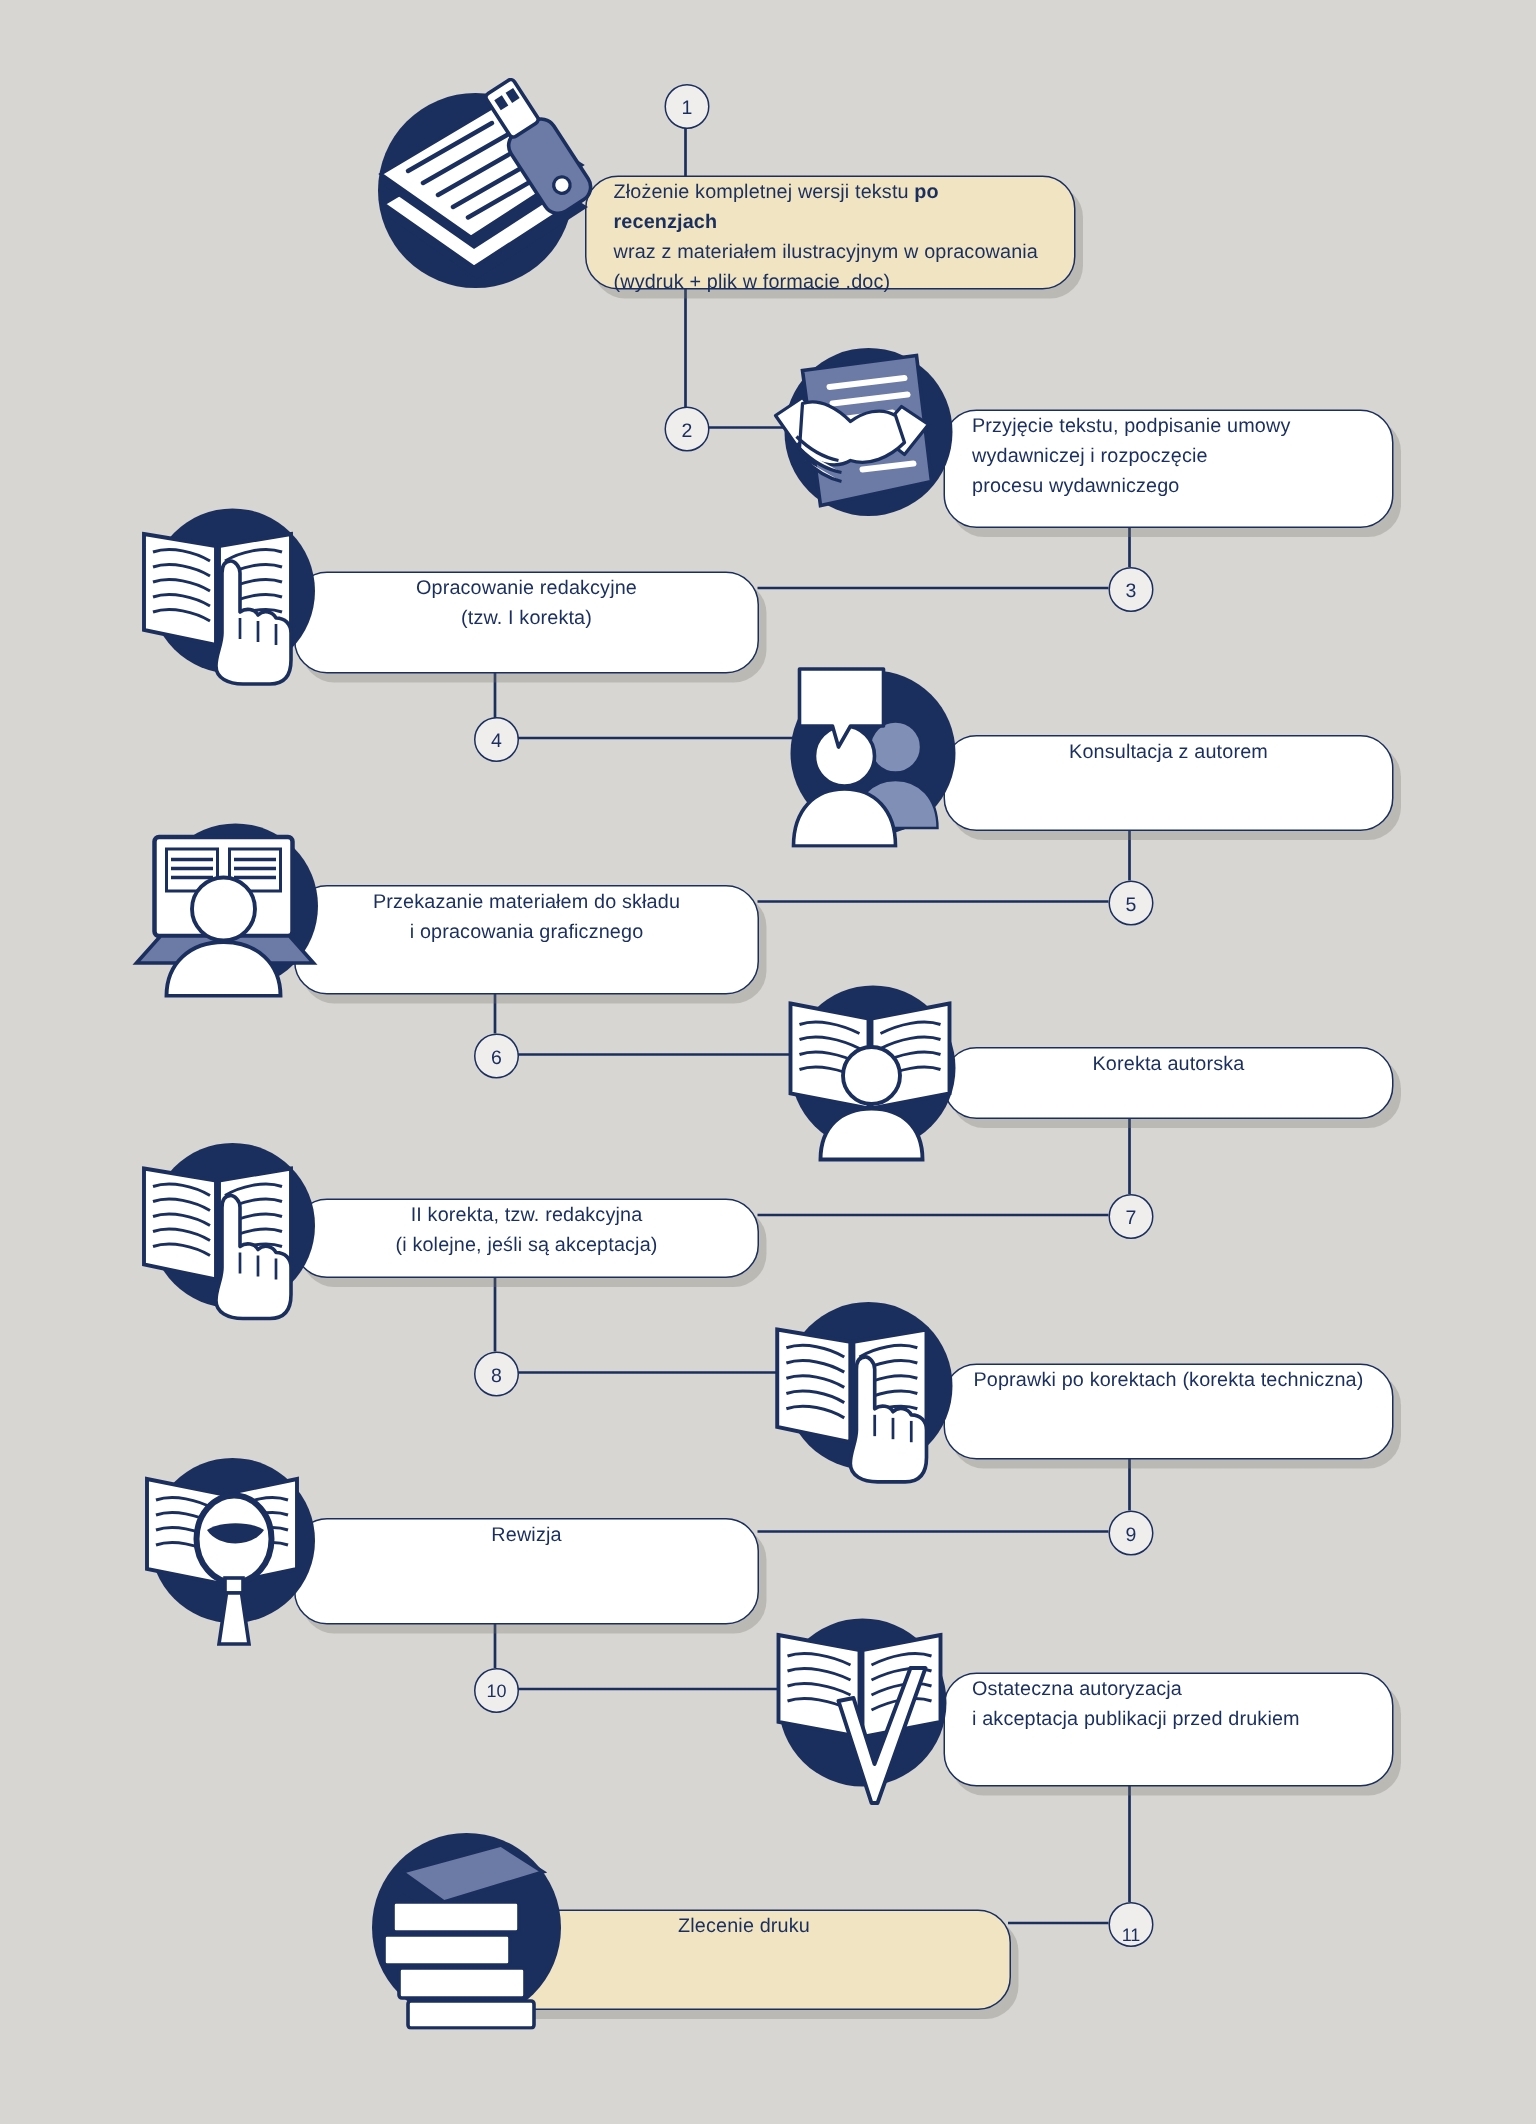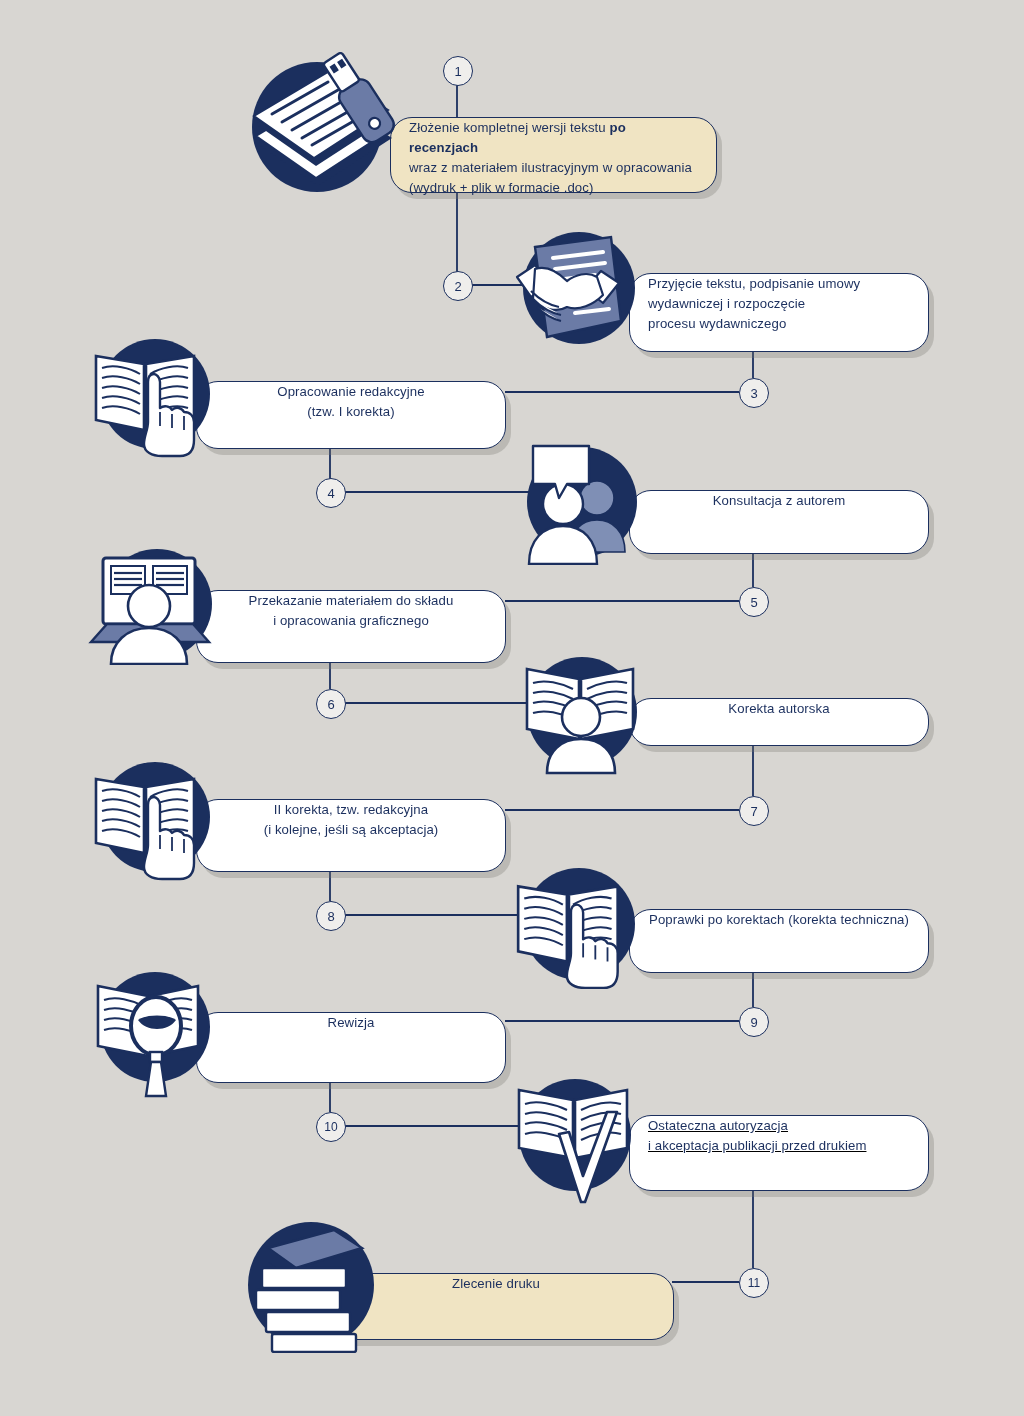--- a/index.html
+++ b/index.html
@@ -325,21 +325,21 @@
           <path d="M102,70 C90,66 74,70 64,76"></path>
         </g>
         <g fill="#ffffff" stroke="#1b2f5e" stroke-width="2.4" stroke-linejoin="round">
           <path d="M62,44 L62,84 C62,92 58,98 58,106 C58,114 66,118 76,118 L94,118 C104,118 108,112 108,102 L108,84 C108,78 104,74 98,74 C96,70 90,68 86,72 C84,68 78,67 74,70 L74,44 C74,39 70,36 68,36 C64,36 62,39 62,44 Z"></path>
           <path d="M74,74 L74,88" stroke-width="1.8"></path>
           <path d="M86,76 L86,90" stroke-width="1.8"></path>
           <path d="M98,78 L98,92" stroke-width="1.8"></path>
         </g>
       </svg>
     </div>
-    <div class="bubble" style="left:196px;top:774px;width:310px;height:73px;">
+    <div class="bubble" style="left:196px;top:774px;width:310px;height:53px;">
       <div class="txt center">
         <span>II korekta, tzw. redakcyjna</span><br>
         <span>(i kolejne, jeśli są akceptacja)</span>
       </div>
     </div>
     <div class="num" style="left:739px;top:796px;">
       <span>7</span>
     </div>
   </div>
 
@@ -421,21 +421,21 @@
           <path d="M20,58 C32,54 50,58 62,64"></path>
           <path d="M116,28 C104,24 88,28 76,34"></path>
           <path d="M116,38 C104,34 88,38 76,44"></path>
           <path d="M116,48 C104,44 88,48 76,54"></path>
           <path d="M116,58 C104,54 88,58 76,64"></path>
         </g>
 
         <path d="M54,58 L76,126 L80,126 L112,36 L102,36 L78,100 L64,56 Z" fill="#ffffff" stroke="#1b2f5e" stroke-width="2.6" stroke-linejoin="round"></path>
       </svg>
     </div>
-    <div class="bubble" style="left:629px;top:1090px;width:300px;height:76px;text-decoration:underline;">
+    <div class="bubble" style="left:629px;top:1090px;width:300px;height:76px;">
       <div class="txt">
         <span>Ostateczna autoryzacja</span><br>
         <span>i akceptacja publikacji przed drukiem</span>
       </div>
     </div>
     <div class="num wide" style="left:316px;top:1112px;">
       <span>10</span>
     </div>
   </div>
 
@@ -449,18 +449,18 @@
 
         <rect x="24" y="50" width="84" height="20" rx="2" fill="#ffffff" stroke="#1b2f5e" stroke-width="2.4"></rect>
         <rect x="18" y="72" width="84" height="20" rx="2" fill="#ffffff" stroke="#1b2f5e" stroke-width="2.4"></rect>
         <rect x="28" y="94" width="84" height="20" rx="2" fill="#ffffff" stroke="#1b2f5e" stroke-width="2.4"></rect>
         <rect x="34" y="116" width="84" height="18" rx="2" fill="#ffffff" stroke="#1b2f5e" stroke-width="2.4"></rect>
       </svg>
     </div>
     <div class="bubble beige" style="left:318px;top:1248px;width:356px;height:67px;">
       <div class="txt center">Zlecenie druku</div>
     </div>
-    <div class="num wide" style="left:739px;top:1268px;">
+    <div class="num wide" style="left:739px;top:1268px;align-items:flex-end;">
       <span>11</span>
     </div>
   </div>
 
 </div>
 
 </body></html>

